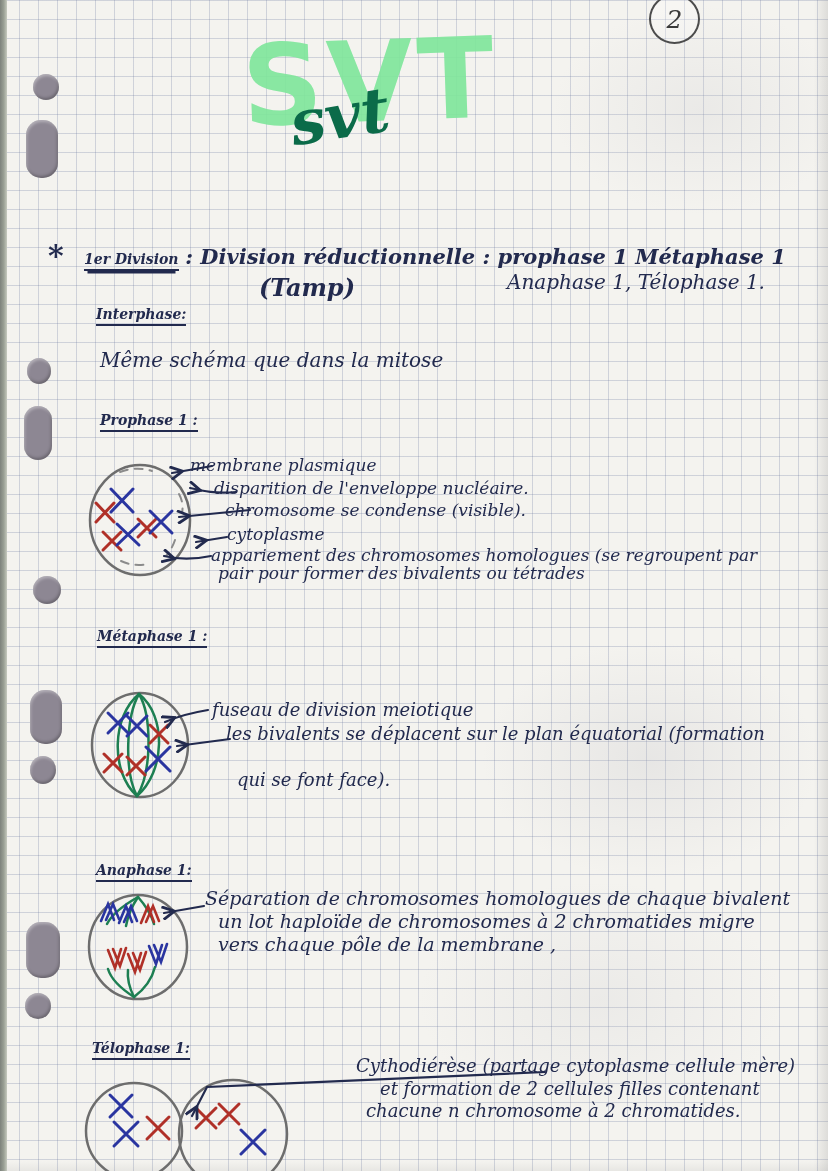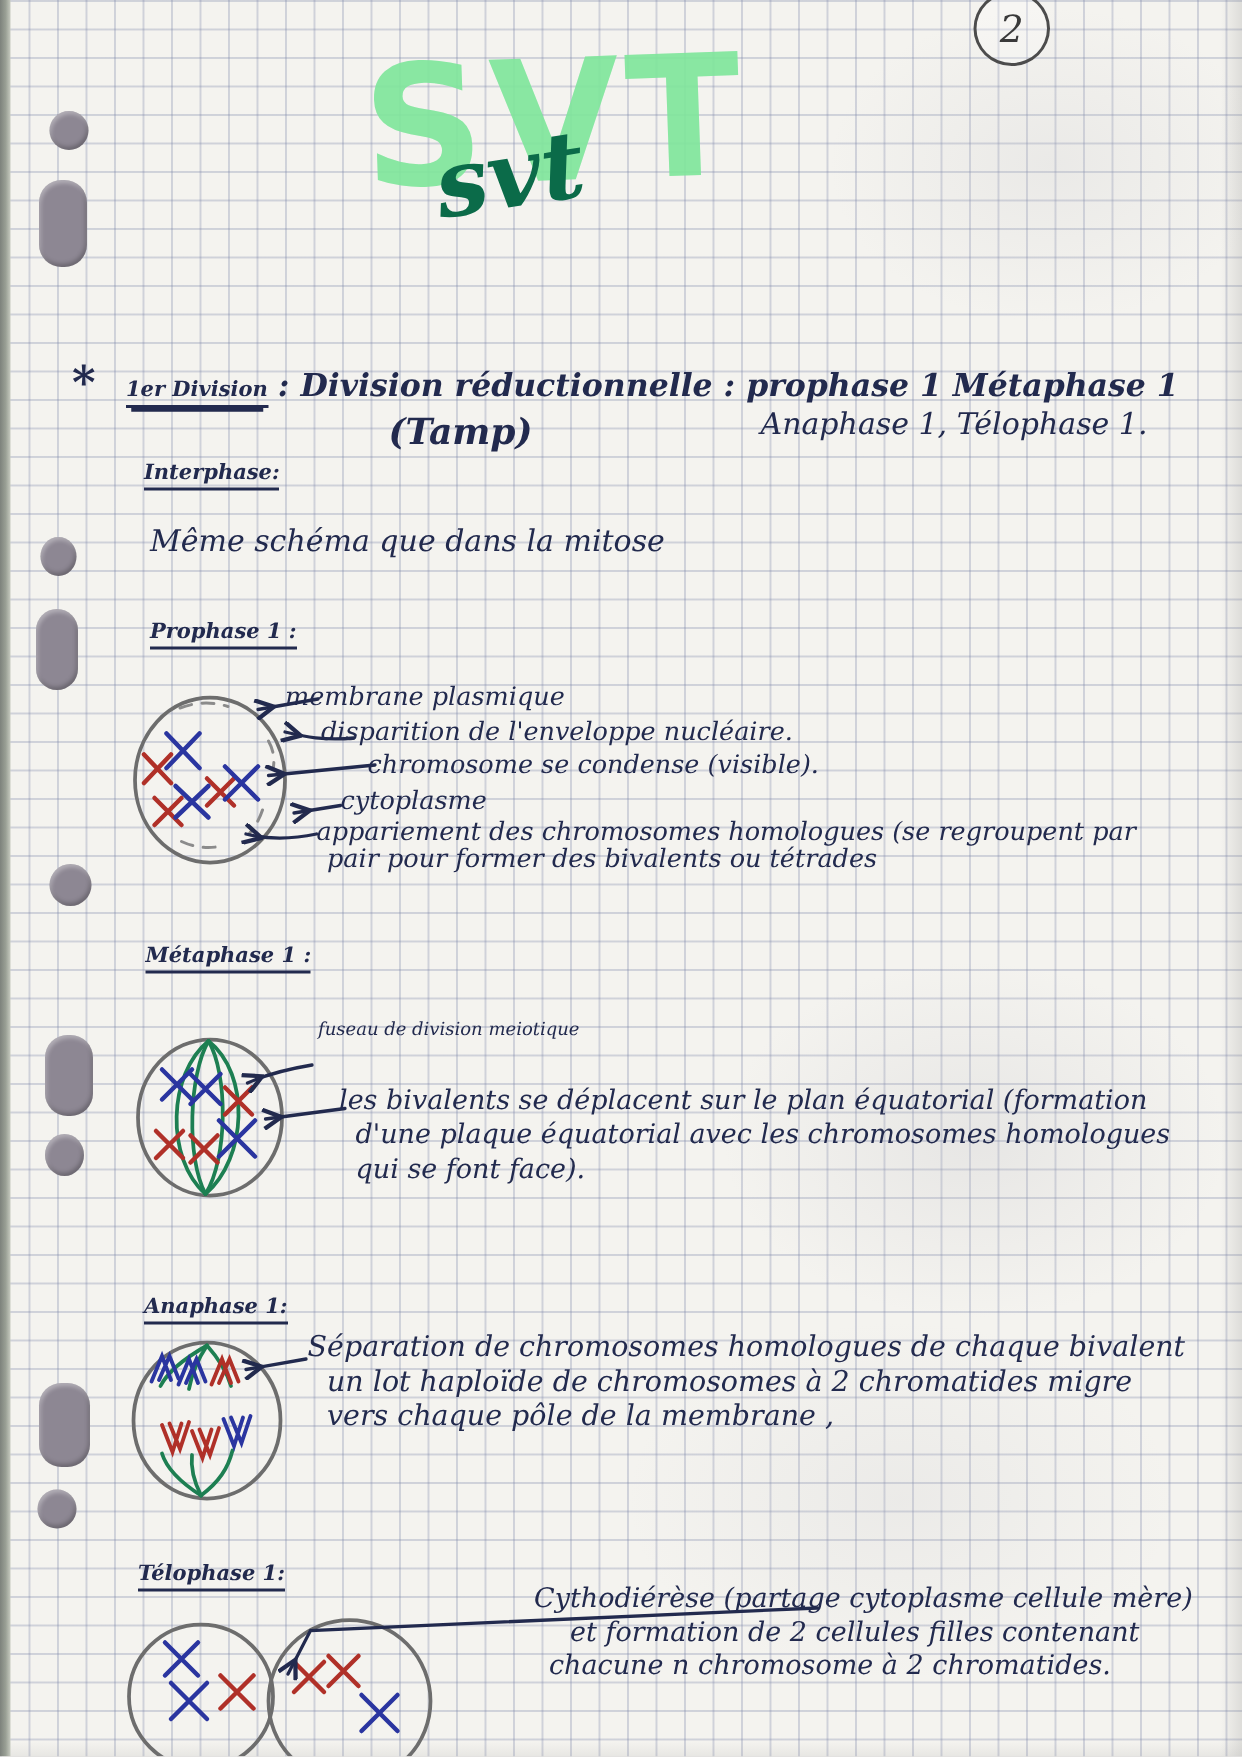--- a/index.html
+++ b/index.html
@@ -162,31 +162,30 @@
   <div class="t" style="left:96px;top:304px;">
     <span class="h">Interphase:</span>
   </div>
   <div class="t" style="left:100px;top:348px;font-size:20px;">Même schéma que dans la mitose</div>
 
   <div class="t" style="left:100px;top:410px;">
     <span class="h">Prophase 1 :</span>
   </div>
   <div class="t" style="left:190px;top:455px;font-size:17px;">membrane plasmique</div>
   <div class="t" style="left:214px;top:478px;font-size:17px;">disparition de l'enveloppe nucléaire.</div>
-  <div class="t" style="left:225px;top:500px;font-size:17px;margin-left:20px;">chromosome se condense (visible).</div>
+  <div class="t" style="left:225px;top:500px;font-size:17px;">chromosome se condense (visible).</div>
   <div class="t" style="left:227px;top:524px;font-size:17px;">cytoplasme</div>
   <div class="t" style="left:211px;top:545px;font-size:17px;">appariement des chromosomes homologues (se regroupent par</div>
   <div class="t" style="left:218px;top:563px;font-size:17px;">pair pour former des bivalents ou tétrades</div>
 
   <div class="t" style="left:97px;top:626px;">
     <span class="h">Métaphase 1 :</span>
   </div>
-  <div class="t" style="left:212px;top:679px;font-size:12px;">fuseau de division meiotique</div>
+  <div class="t" style="left:212px;top:699px;font-size:18px;">fuseau de division meiotique</div>
   <div class="t" style="left:226px;top:723px;font-size:18px;">les bivalents se déplacent sur le plan équatorial (formation</div>
-  <div class="t" style="left:237px;top:746px;font-size:18px;">d'une plaque équatorial avec les chromosomes homologues</div>
   <div class="t" style="left:237px;top:769px;font-size:18px;">qui se font face).</div>
 
   <div class="t" style="left:96px;top:836px;margin-top:24px;">
     <span class="h">Anaphase 1:</span>
   </div>
   <div class="t" style="left:205px;top:887px;font-size:19px;">Séparation de chromosomes homologues de chaque bivalent</div>
   <div class="t" style="left:218px;top:910px;font-size:19px;text-align:center;">un lot haploïde de chromosomes à 2 chromatides migre</div>
   <div class="t" style="left:218px;top:933px;font-size:19px;">vers chaque pôle de la membrane ,</div>
 
   <div class="t" style="left:92px;top:1038px;">

